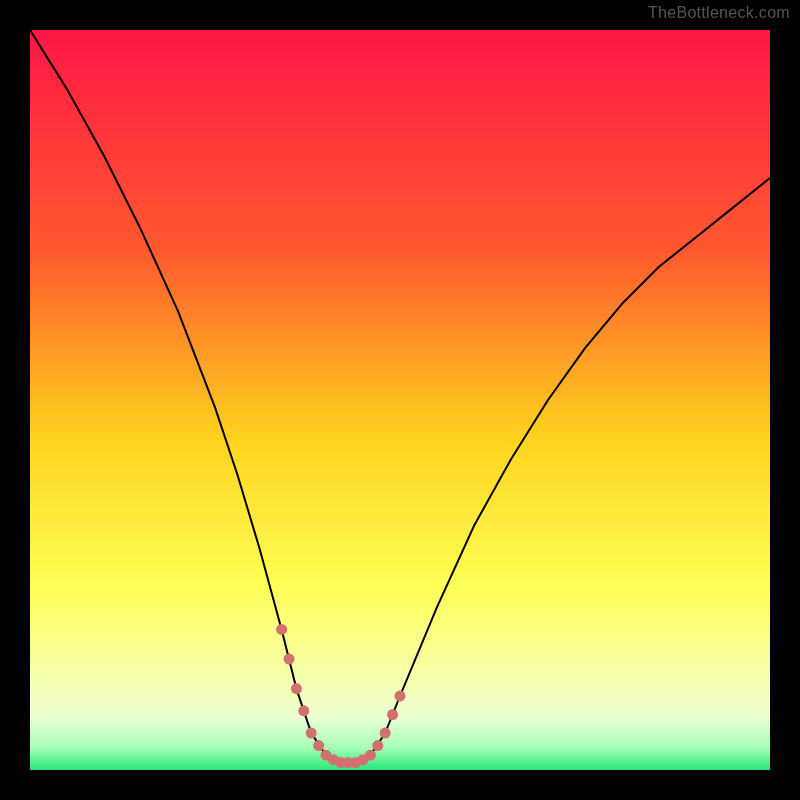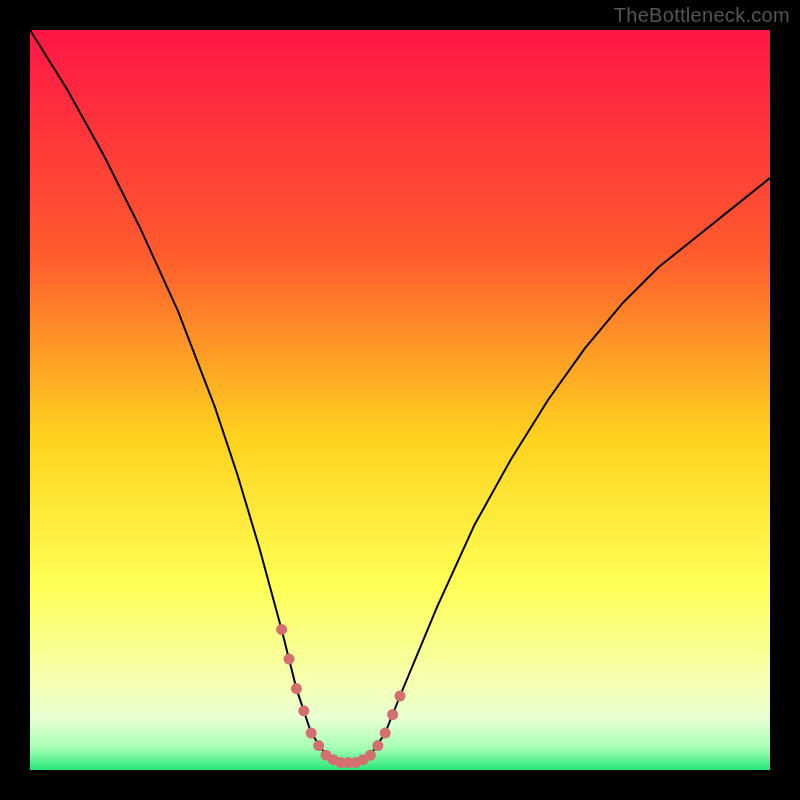--- a/index.html
+++ b/index.html
@@ -15,21 +15,21 @@
     position: relative;
     width: 800px;
     height: 800px;
     background: #000;
   }
   .watermark {
     position: absolute;
     top: 4px;
     right: 10px;
     color: #555;
-    font-size: 20px;
+    font-size: 16px;
     font-weight: 500;
     letter-spacing: 0.3px;
     z-index: 5;
     user-select: none;
   }
   svg {
     position: absolute;
     top: 0;
     left: 0;
   }

